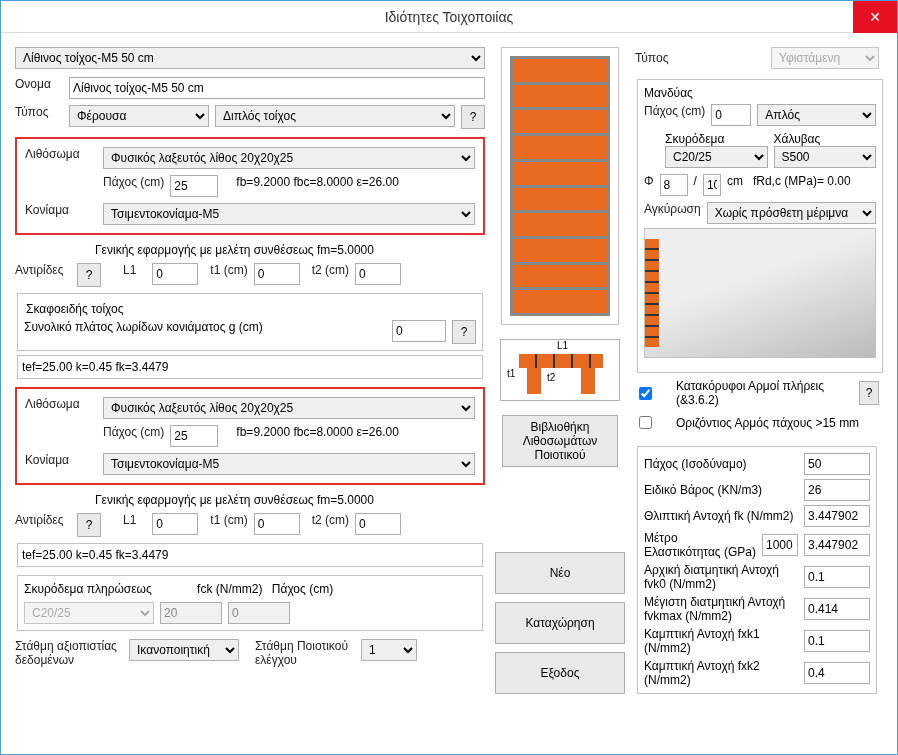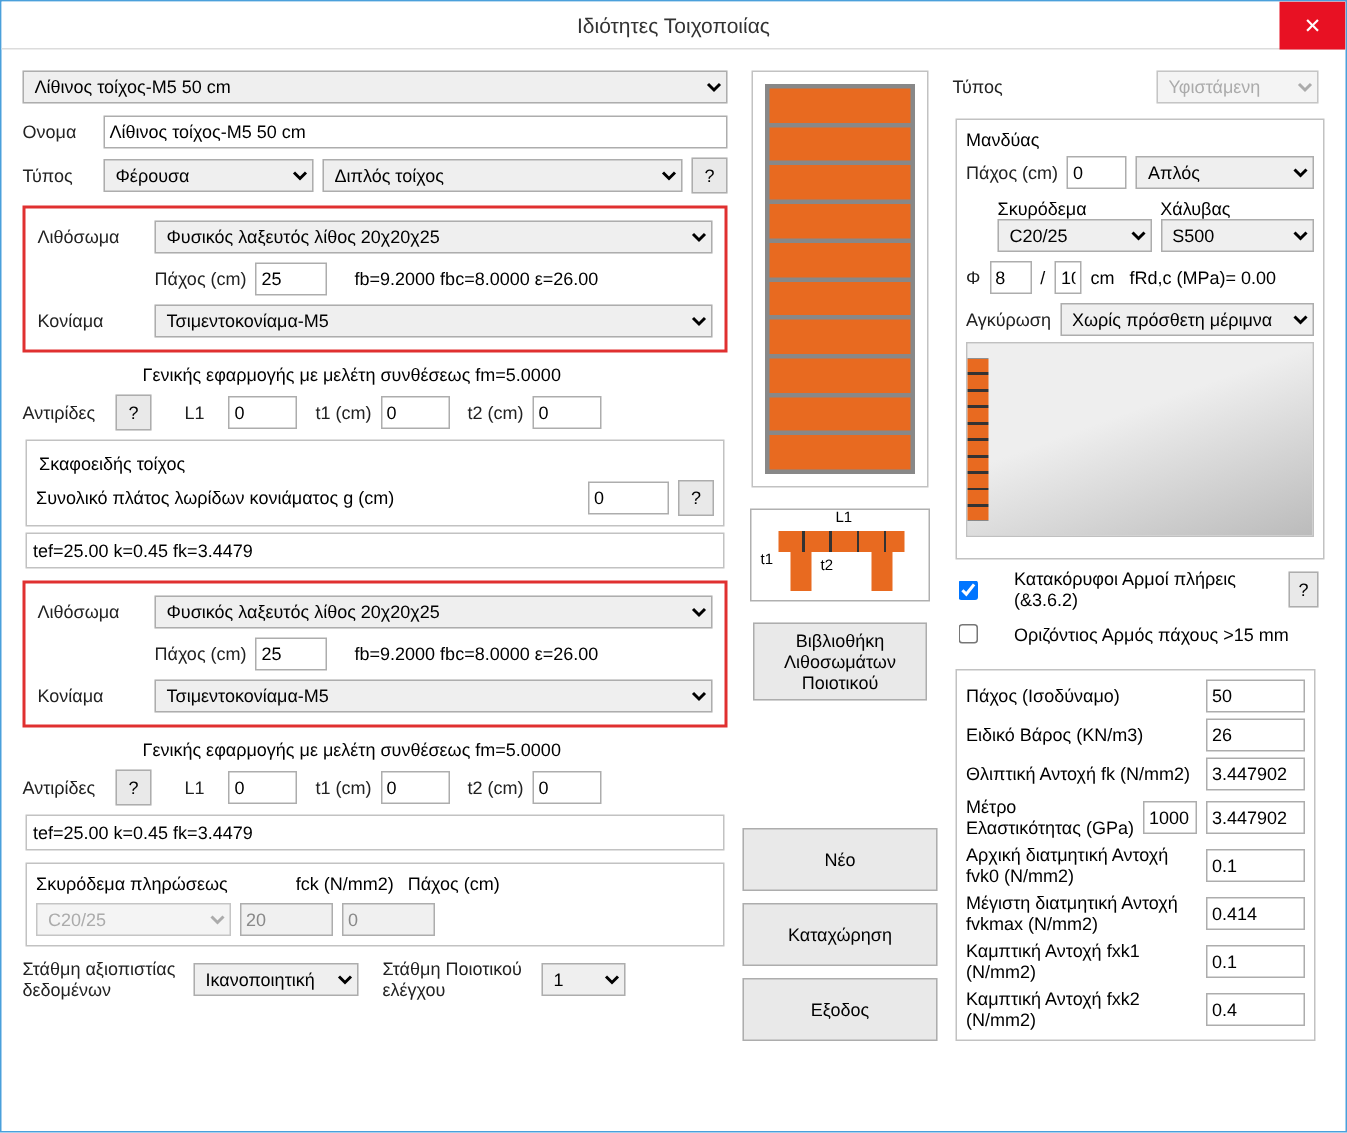--- a/index.html
+++ b/index.html
@@ -7,21 +7,21 @@
 .titlebar { height: 32px; background: #fff; display: flex; align-items: center; justify-content: center; position: relative; border-bottom: 1px solid #dcdcdc; }
 .titlebar span { font-size: 14px; color: #333; }
 .closebtn { position: absolute; right: 0; top: 0; width: 44px; height: 32px; background: #e81123; color: #fff; display:flex; align-items:center; justify-content:center; font-size:14px; cursor:pointer; }
 .content { padding: 14px; display:flex; gap: 10px; }
 .leftcol { width: 470px; display:flex; flex-direction:column; }
 .midcol { width: 130px; display:flex; flex-direction:column; gap: 14px; align-items:center; }
 .rightcol { width: 244px; display:flex; flex-direction:column; gap: 6px; }
 select, input[type=text] { height: 22px; border: 1px solid #adadad; background: #fff; padding: 0 3px; }
 select { background: #efefef; }
 input[type=text] { background: #fff; }
-.row { display:flex; align-items:center; gap: 6px; margin-bottom: 6px; }
+.row { display:flex; align-items:flex-start; gap: 6px; margin-bottom: 6px; }
 label.lab { color: #222; }
 fieldset { border: 1px solid #c0c0c0; padding: 0; }
 .redgroup { border: 2px solid #e03030; padding: 8px; }
 .btn { height: 24px; background: #e9e9e9; border: 1px solid #adadad; display:inline-flex; align-items:center; justify-content:center; padding: 0 4px; cursor:pointer; }
 .midbtns { width: 100%; display:flex; flex-direction:column; gap:8px; }
 .midbtns button { height:42px; background:#e9e9e9; border:1px solid #adadad; }
 .rightgrid { display:flex; align-items:center; gap:6px; }
 .checkrow { display:flex; align-items:center; gap:21px; }
 fieldset.light { border:1px solid #c2c2c2; padding:6px; }
 .gap4 { margin-bottom:4px; }

